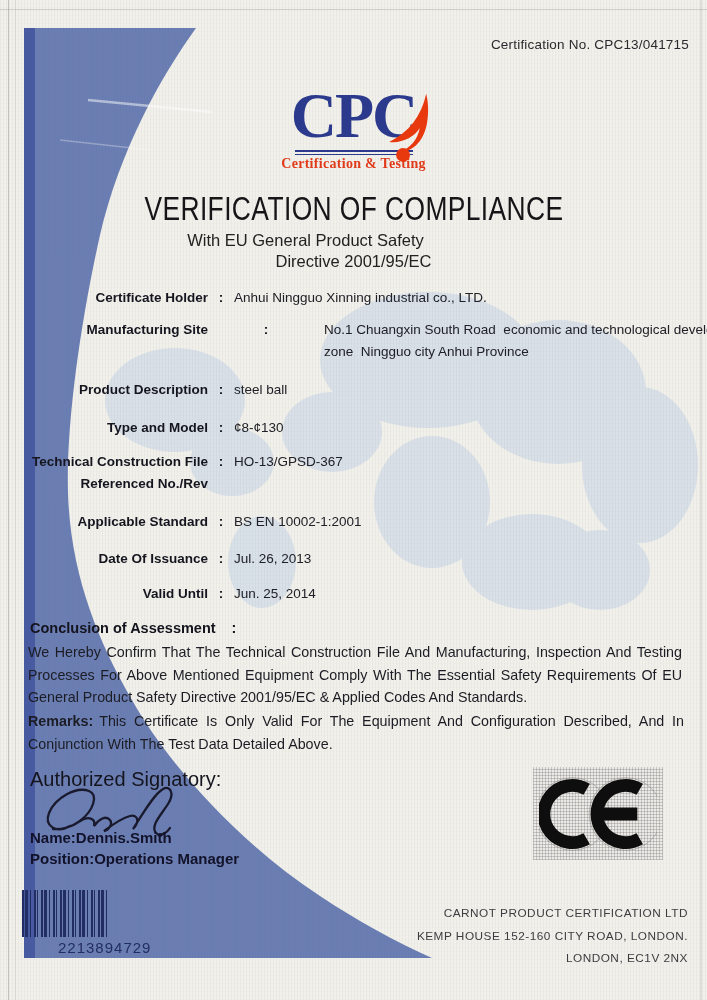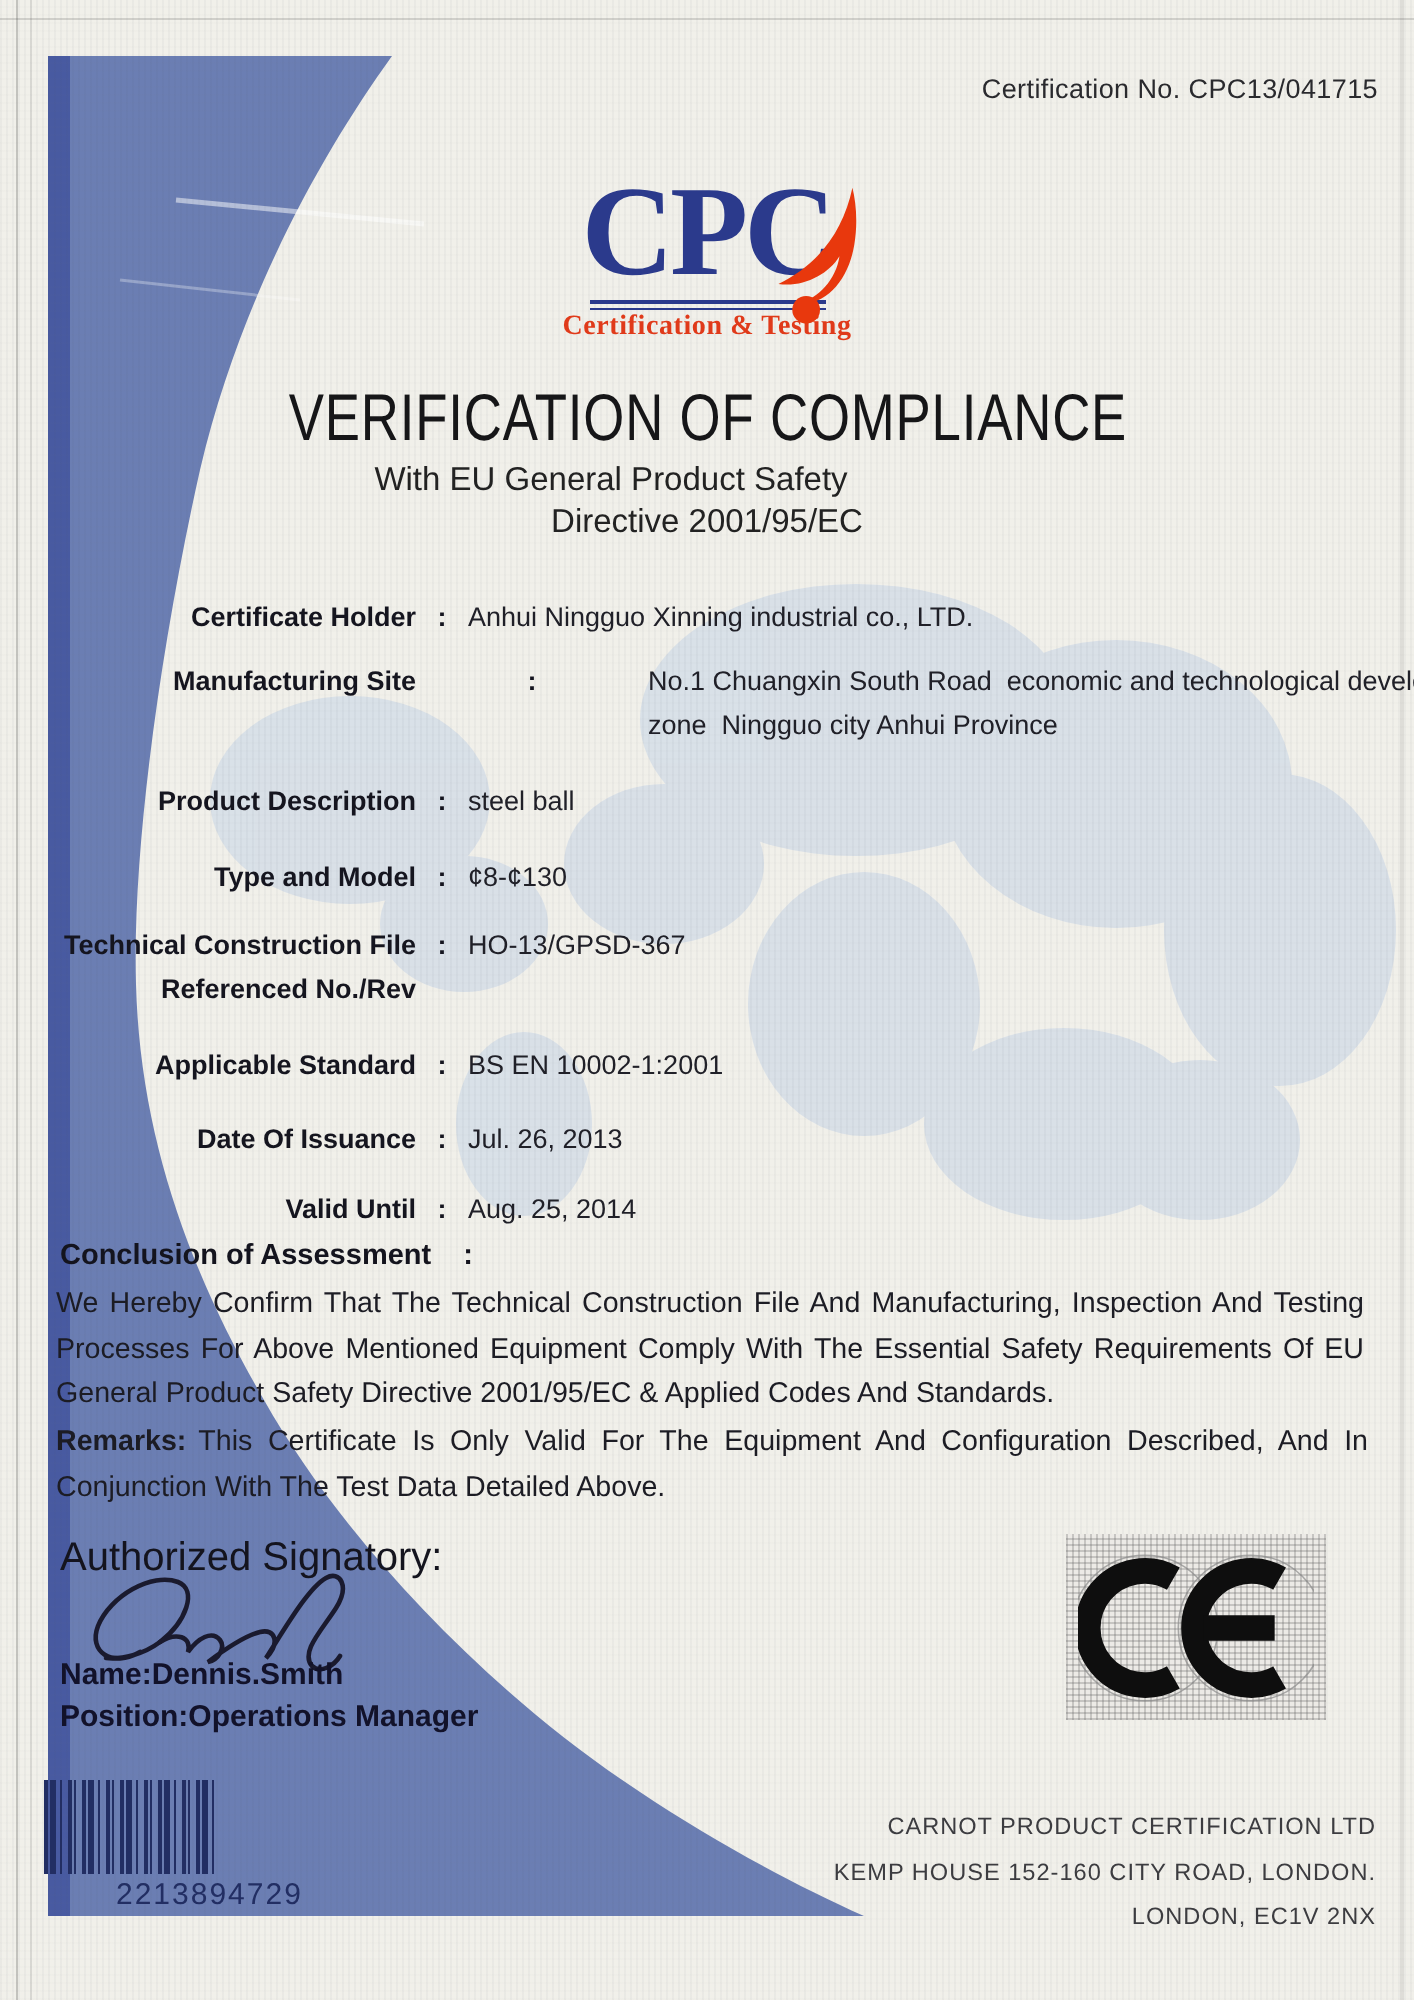--- a/index.html
+++ b/index.html
@@ -40,21 +40,21 @@
   .logo-swoosh{position:absolute;left:84px;top:8px;z-index:2;}
   .logo-rule{width:118px;margin:2px auto 1px auto;border-top:2px solid #2b3a8c;border-bottom:1px solid #2b3a8c;height:2px;}
   .logo-tagline{font-family:"Liberation Serif", serif;font-weight:bold;font-size:14px;color:#e03a1a;letter-spacing:.3px;}
 
   .title{top:190px;left:0;width:707px;text-align:center;white-space:nowrap;}
   .title span{display:inline-block;font-size:33px;color:#161618;letter-spacing:.5px;transform:scaleX(.80);transform-origin:center;}
   .sub1{top:231px;left:0;width:611px;text-align:center;font-size:16.5px;color:#222;}
   .sub2{top:252px;left:0;width:707px;text-align:center;font-size:16.5px;color:#222;}
 
   
-  .row{position:absolute;left:16px;z-index:5;display:flex;align-items:flex-start;margin-top:11px;}
+  .row{position:absolute;left:16px;z-index:5;display:flex;align-items:flex-start;}
   .row .lbl{width:192px;text-align:right;font-weight:bold;font-size:13.5px;line-height:22px;color:#15151f;white-space:pre-wrap;}
   .row .col{width:26px;text-align:center;font-weight:bold;font-size:13.5px;line-height:22px;color:#15151f;}
   .row .val{width:470px;font-size:13.5px;line-height:22px;color:#202028;white-space:pre-wrap;}
   .r0{top:287px;} .r1{top:319px;gap:45px;} .r2{top:379px;} .r3{top:417px;}
   .r4{top:451px;} .r5{top:511px;} .r6{top:548px;} .r7{top:583px;}
 
   .concl-head{top:620px;left:30px;font-weight:bold;font-size:14.5px;color:#14141e;}
   .concl-head .c2{margin-left:16px;}
   .concl-body{top:641px;left:28px;width:654px;font-size:14.3px;line-height:22.5px;text-align:justify;color:#1c1c24;}
   .remarks{top:710px;left:28px;width:656px;font-size:14.3px;line-height:22.5px;text-align:justify;color:#1c1c24;}
@@ -180,21 +180,21 @@
     <div class="val">BS EN 10002-1:2001</div>
   </div>
   <div class="row r6">
     <div class="lbl">Date Of Issuance</div>
     <div class="col">:</div>
     <div class="val">Jul. 26, 2013</div>
   </div>
   <div class="row r7">
     <div class="lbl">Valid Until</div>
     <div class="col">:</div>
-    <div class="val">Aug. 25, 2014</div>
+    <div class="val">Jun. 25, 2014</div>
   </div>
 
   <div class="layer concl-head">
     <span>Conclusion of Assessment</span><span class="c2">:</span>
   </div>
   <div class="layer concl-body">We Hereby Confirm That The Technical Construction File And Manufacturing, Inspection And Testing Processes For Above Mentioned Equipment Comply With The Essential Safety Requirements Of EU General Product Safety Directive 2001/95/EC &amp; Applied Codes And Standards.</div>
 
   <div class="layer remarks">
     <span class="rl">Remarks:</span><span>This Certificate Is Only Valid For The Equipment And Configuration Described, And In Conjunction With The Test Data Detailed Above.</span>
   </div>

